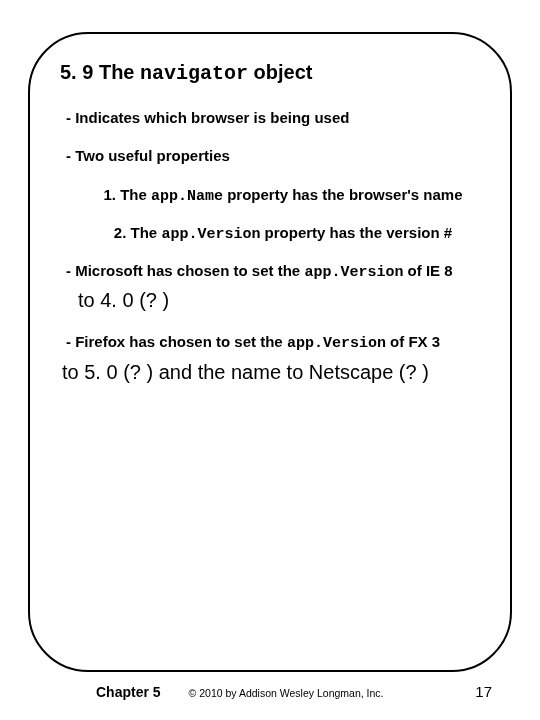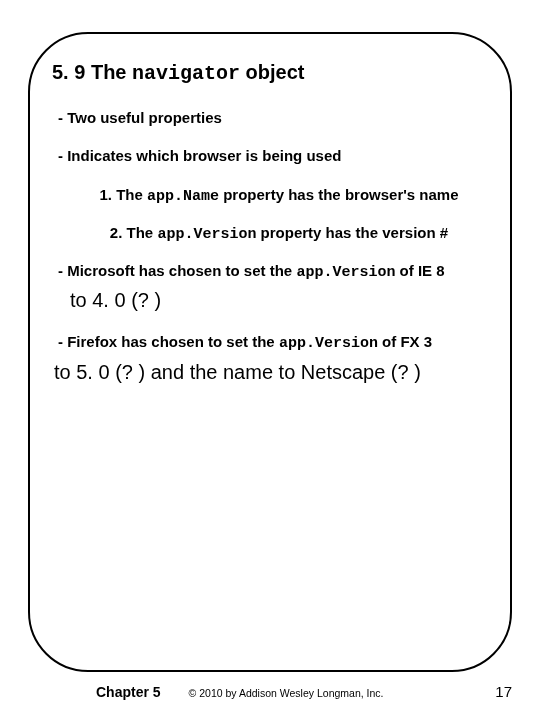--- a/index.html
+++ b/index.html
@@ -11,21 +11,21 @@
     position: relative;
   }
   .slide-frame {
     position: absolute;
     left: 28px;
     top: 32px;
     width: 484px;
     height: 640px;
     border: 2px solid #000;
     border-radius: 60px;
-    padding: 26px 22px 20px 22px;
+    padding: 26px 22px 20px 30px;
   }
   .heading {
     font-size: 20px;
     font-weight: bold;
     margin-bottom: 22px;
     line-height: 1.2;
   }
   .code { font-family: "Courier New", Courier, monospace; }
   .bullet {
     font-size: 15px;
@@ -57,21 +57,21 @@
     margin-left: 2px;
   }
   .arrow { font-family: Arial, sans-serif; }
   .footer {
     position: absolute;
     left: 0;
     bottom: 20px;
     width: 540px;
     display: flex;
     align-items: baseline;
-    padding: 0 28px 0 96px;
+    padding: 0 48px 0 96px;
   }
   .footer .chapter {
     font-size: 14px;
     font-weight: bold;
   }
   .footer .copyright {
     font-size: 10.5px;
     font-weight: normal;
     margin-left: 28px;
     flex: 1;
@@ -83,23 +83,23 @@
 </style>
 </head>
 <body>
 
 <div class="slide-frame">
 
   <div class="heading">
     <span>5. 9 The </span><span class="code">navigator</span><span> object</span>
   </div>
 
+  <div class="bullet">- Indicates which browser is being used</div>
+
   <div class="bullet">- Two useful properties</div>
-
-  <div class="bullet">- Indicates which browser is being used</div>
 
   <div class="sub">
     <span>1. The </span><span class="code">app.Name</span><span> property has the browser's name</span>
   </div>
 
   <div class="sub">
     <span>2. The </span><span class="code">app.Version</span><span> property has the version #</span>
   </div>
 
   <div class="bullet">

